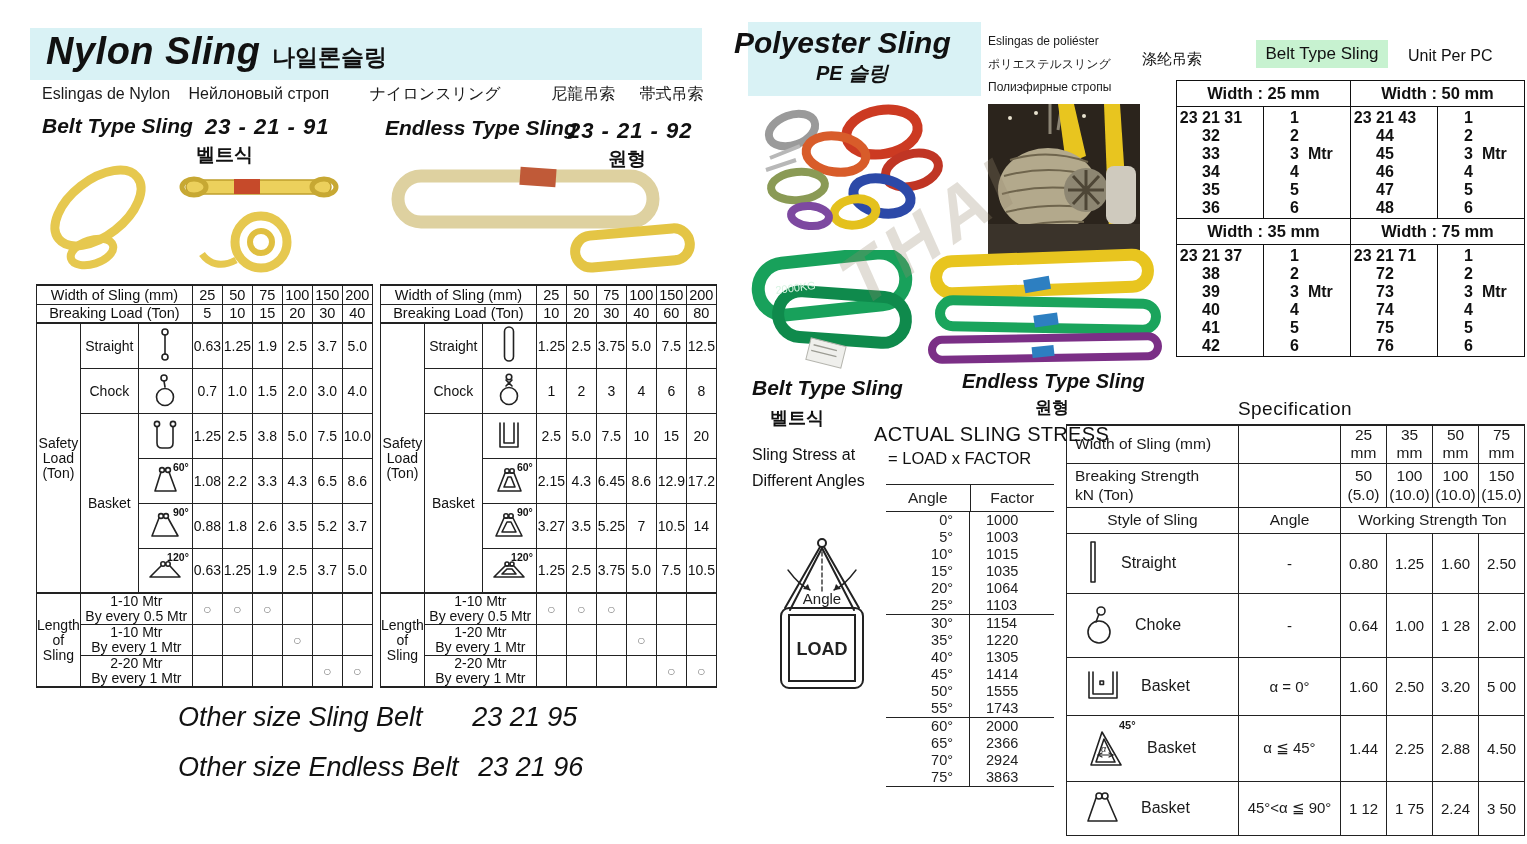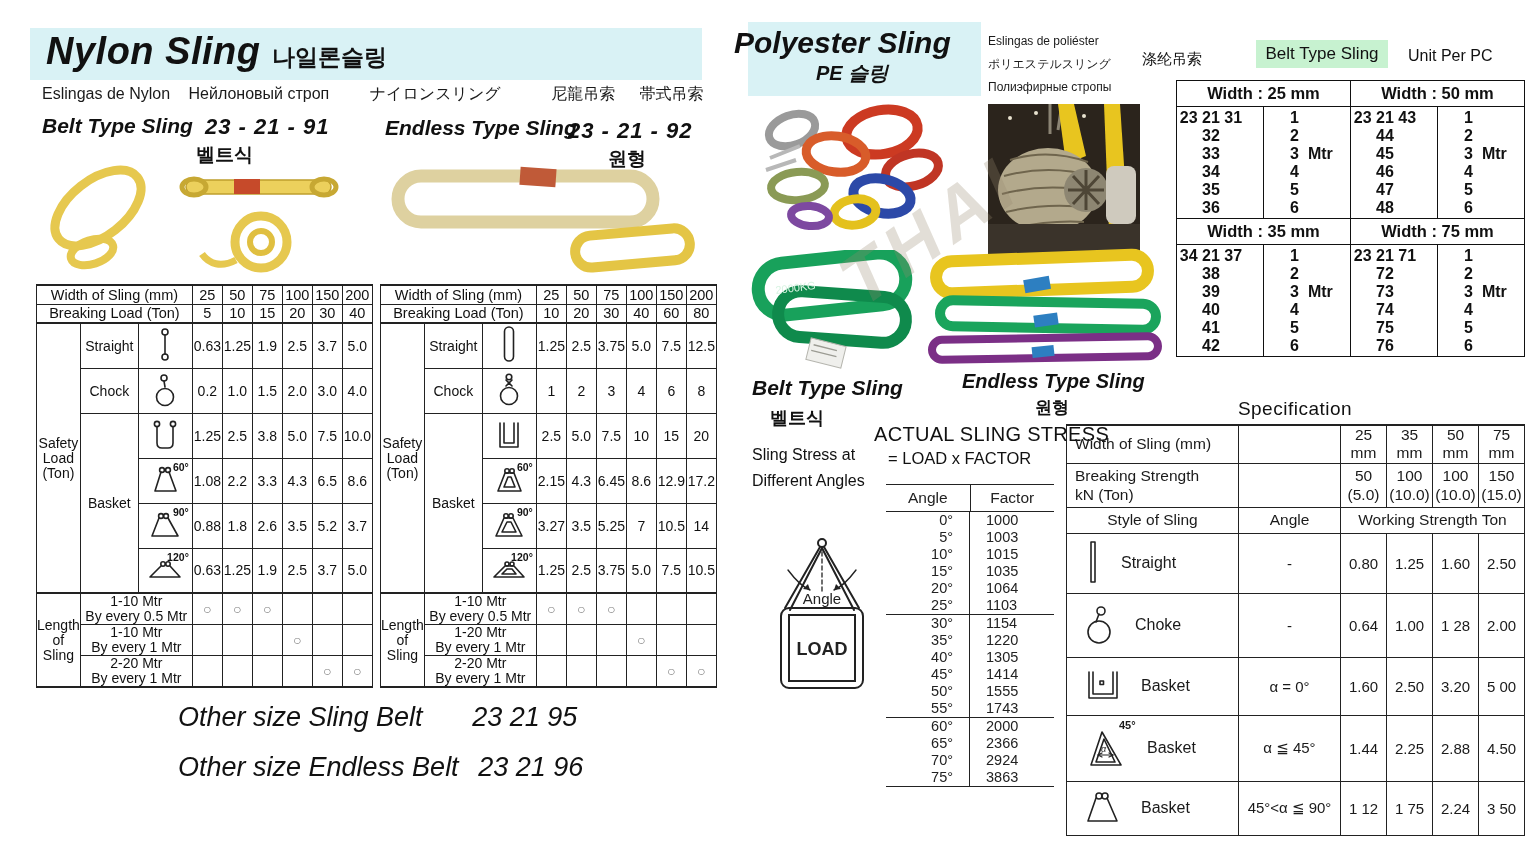--- a/index.html
+++ b/index.html
@@ -164,21 +164,21 @@
             <td class="val">3.7</td>
             <td class="val">5.0</td>
           </tr>
           <tr class="srow">
             <td class="sname">Chock</td>
             <td class="icell"><div class="icw"><svg width="26" height="36" viewBox="0 0 26 36" fill="none" stroke="#222" stroke-width="1.6" stroke-linejoin="round" stroke-linecap="round">
                   <circle cx="12" cy="7" r="3"></circle>
                   <line x1="12" y1="10" x2="13" y2="16"></line>
                   <circle cx="13" cy="26" r="8.5"></circle>
                 </svg></div></td>
-            <td class="val">0.2</td>
+            <td class="val">0.7</td>
             <td class="val">1.0</td>
             <td class="val">1.5</td>
             <td class="val">2.0</td>
             <td class="val">3.0</td>
             <td class="val">4.0</td>
           </tr>
           <tr class="srow">
             <td rowspan="4" class="sname">Basket</td>
             <td class="icell"><div class="icw"><svg width="32" height="33" viewBox="0 0 32 33" fill="none" stroke="#222" stroke-width="1.6" stroke-linejoin="round" stroke-linecap="round">
                   <circle cx="8" cy="6" r="2.6"></circle>
@@ -486,21 +486,21 @@
               </div>
             </td>
           </tr>
           <tr class="ctw">
             <td colspan="2">Width : 35 mm</td>
             <td colspan="2">Width : 75 mm</td>
           </tr>
           <tr class="ctd">
             <td>
               <div class="codes">
-                <div>34 21 37</div>
+                <div>23 21 37</div>
                 <div>38</div>
                 <div>39</div>
                 <div>40</div>
                 <div>41</div>
                 <div>42</div>
               </div>
             </td>
             <td>
               <div class="lens">
                 <div><span class="ln">1</span></div>

